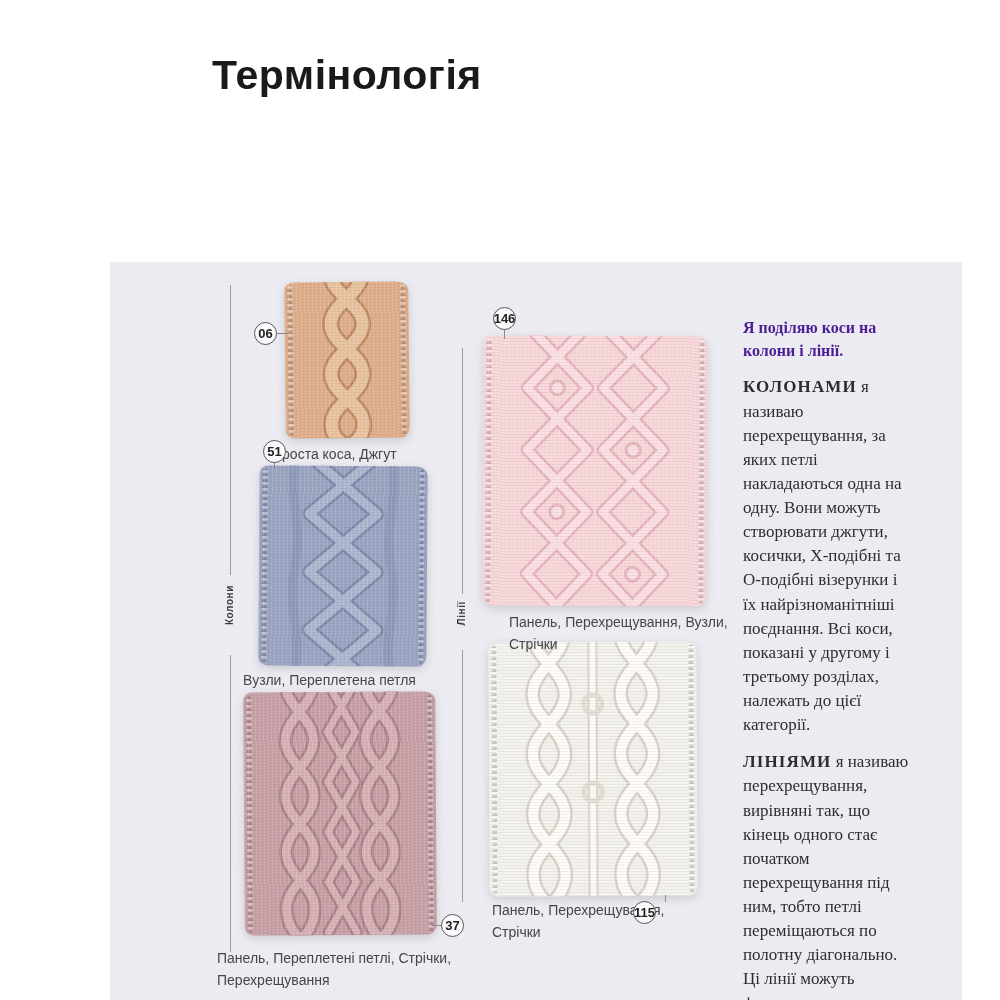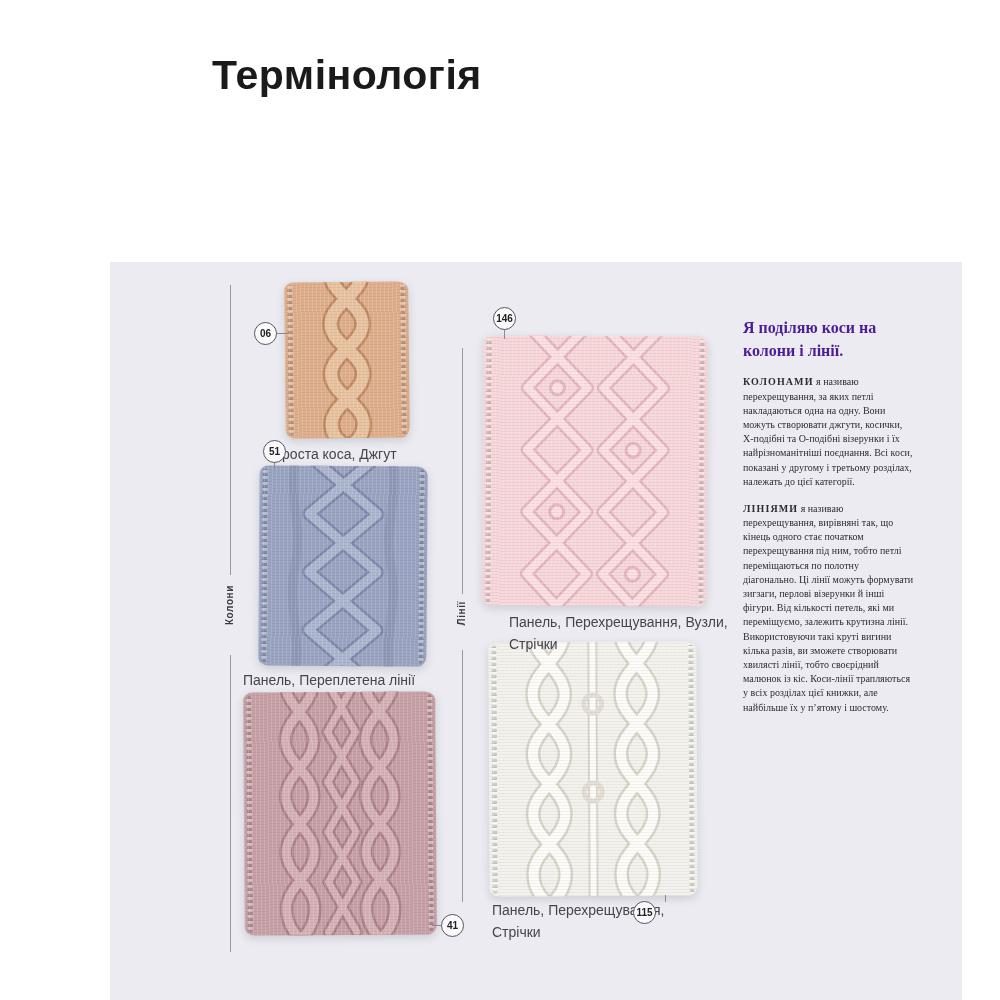--- a/index.html
+++ b/index.html
@@ -24,31 +24,31 @@
   .swatch .selv{position:absolute;top:3px;bottom:3px;width:5px;pointer-events:none;
     background:repeating-linear-gradient(0deg, rgba(0,0,0,.16) 0 3px, rgba(255,255,255,.28) 3px 6px);
     border-radius:3px;}
   .swatch .selv.l{left:3px;} .swatch .selv.r{right:3px;}
   .swatch svg{position:absolute;inset:0;width:100%;height:100%;overflow:hidden;border-radius:inherit;}
   .cab{fill:none;stroke-linecap:round;stroke-linejoin:round;}
 
   
   .badge{position:absolute;width:23px;height:23px;border-radius:50%;background:#fafafc;
          border:1px solid #55555d;display:flex;align-items:center;justify-content:center;
-         font-size:10px;font-weight:700;color:#222;z-index:6;box-sizing:border-box;}
+         font-size:13px;font-weight:700;color:#222;z-index:6;box-sizing:border-box;}
   .conn{position:absolute;background:#8a8a94;z-index:5;}
 
   
   .caption{position:absolute;font-size:14px;font-weight:400;color:#45454c;
            text-align:left;line-height:1.55;}
 
   
   .article{position:absolute;left:706px;top:316px;width:171px;color:#2c2c32;}
   .article .head{font-size:16px;font-weight:700;color:#4c1d95;line-height:1.45;margin:0 0 13px 0;}
-  .article p{font-family:"Liberation Serif",serif;font-size:10px;line-height:1.42;
+  .article p{font-family:"Liberation Serif",serif;font-size:17px;line-height:1.42;
              margin:0 0 13px 0;}
   .article .lead{font-weight:700;letter-spacing:1.1px;}
 </style>
 </head>
 <body>
 
 <div class="canvas">
 
   <div class="page-title">Термінологія</div>
 
@@ -151,27 +151,28 @@
   <div class="conn" style="left:239px;top:333px;width:12px;height:1px;"></div>
   <div class="badge" style="left:217px;top:322px;">06</div>
 
   <div class="conn" style="left:237px;top:462px;width:1px;height:7px;"></div>
   <div class="badge" style="left:226px;top:440px;text-align:center;">51</div>
 
   <div class="conn" style="left:467px;top:329px;width:1px;height:10px;"></div>
   <div class="badge" style="left:456px;top:307px;">146</div>
 
   <div class="conn" style="left:395px;top:925px;width:10px;height:1px;"></div>
-  <div class="badge" style="left:404px;top:914px;">41</div>
+  <div class="badge" style="left:404px;top:914px;">37</div>
 
   <div class="conn" style="left:628px;top:895px;width:1px;height:7px;"></div>
   <div class="badge" style="left:596px;top:901px;">115</div>
 
   <div class="caption" style="left:235px;top:444px;width:150px;">Проста коса, Джгут</div>
-  <div class="caption" style="left:206px;top:670px;width:200px;">Панель, Переплетена лінії</div>
+  <div class="caption" style="left:206px;top:670px;width:200px;">Вузли, Переплетена петля</div>
+  <div class="caption" style="left:180px;top:948px;width:250px;">Панель, Переплетені петлі, Стрічки, Перехрещування</div>
   <div class="caption" style="left:472px;top:612px;width:220px;">Панель, Перехрещування, Вузли, Стрічки</div>
   <div class="caption" style="left:455px;top:900px;width:175px;">Панель, Перехрещування, Стрічки</div>
 
   <div class="article">
     <p class="head">Я поділяю коси на колони і лінії.</p>
     <p><span class="lead">КОЛОНАМИ</span><span> я називаю перехрещування, за яких петлі накладаються одна на одну. Вони можуть створювати джгути, косички, X-подібні та О-подібні візерунки і їх найрізноманітніші поєднання. Всі коси, показані у другому і третьому розділах, належать до цієї категорії.</span></p>
     <p><span class="lead">ЛІНІЯМИ</span><span> я називаю перехрещування, вирівняні так, що кінець одного стає початком перехрещування під ним, тобто петлі переміщаються по полотну діагонально. Ці лінії можуть формувати зигзаги, перлові візерунки й інші фігури. Від кількості петель, які ми переміщуємо, залежить крутизна лінії. Використовуючи такі круті вигини кілька разів, ви зможете створювати хвилясті лінії, тобто своєрідний малюнок із кіс. Коси-лінії трапляються у всіх розділах цієї книжки, але найбільше їх у п’ятому і шостому.</span></p>
   </div>
 
 </div>

